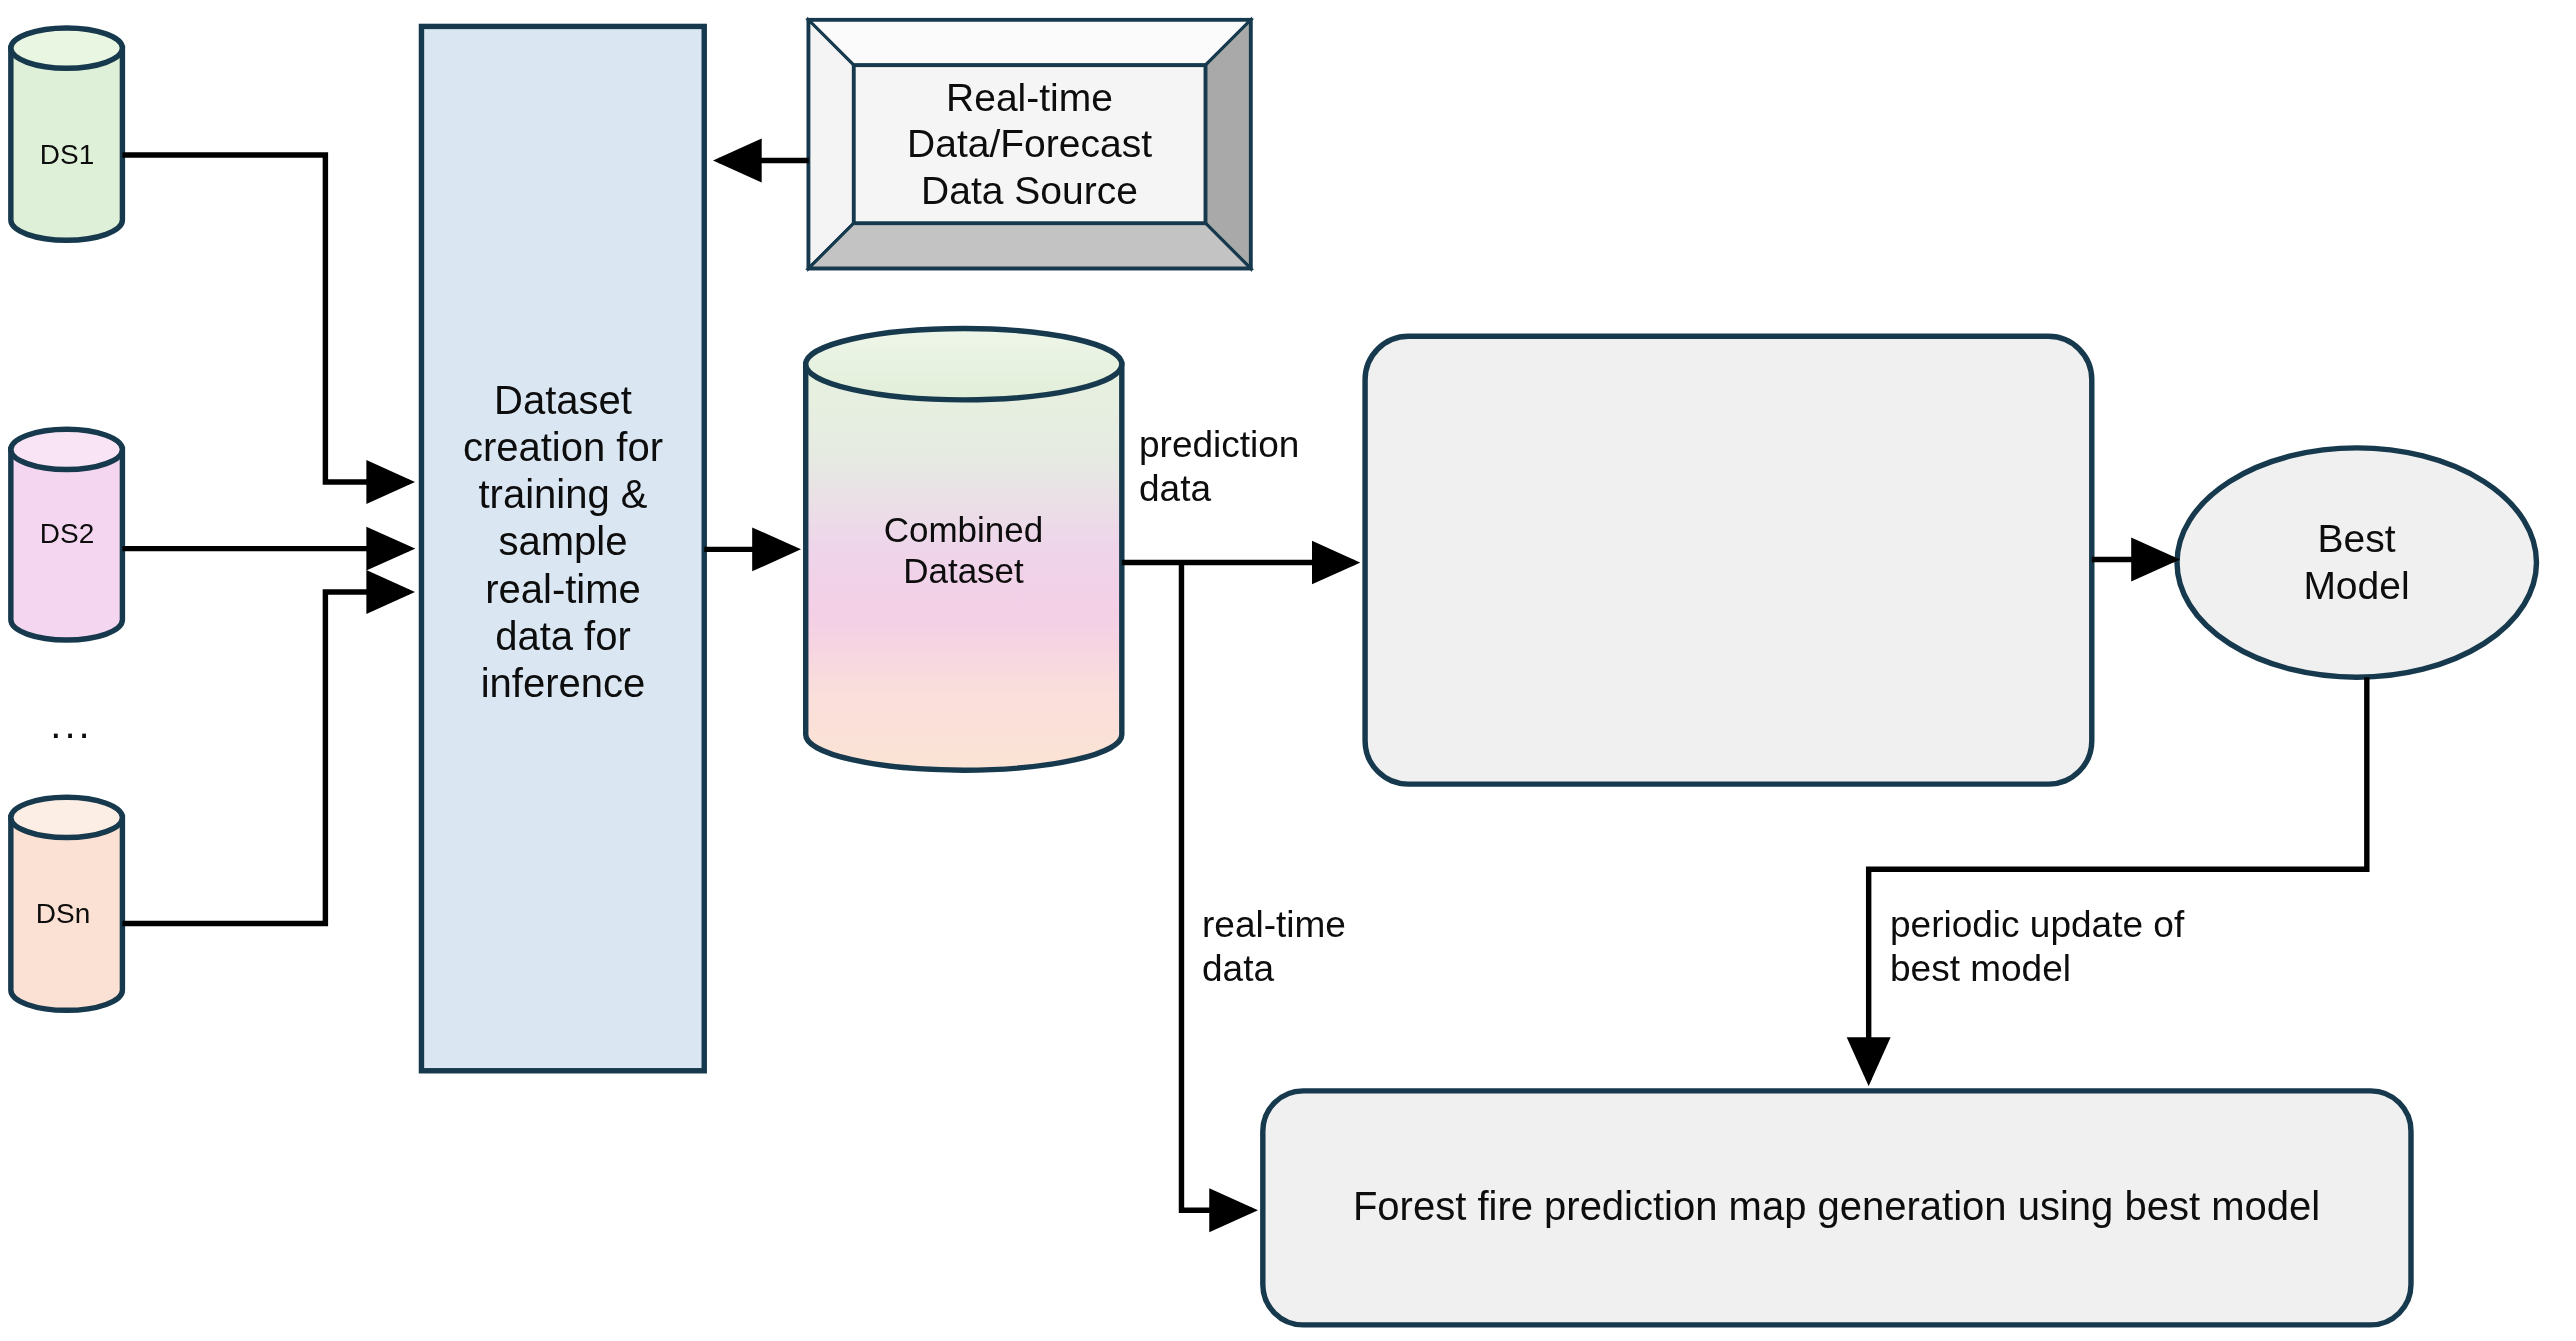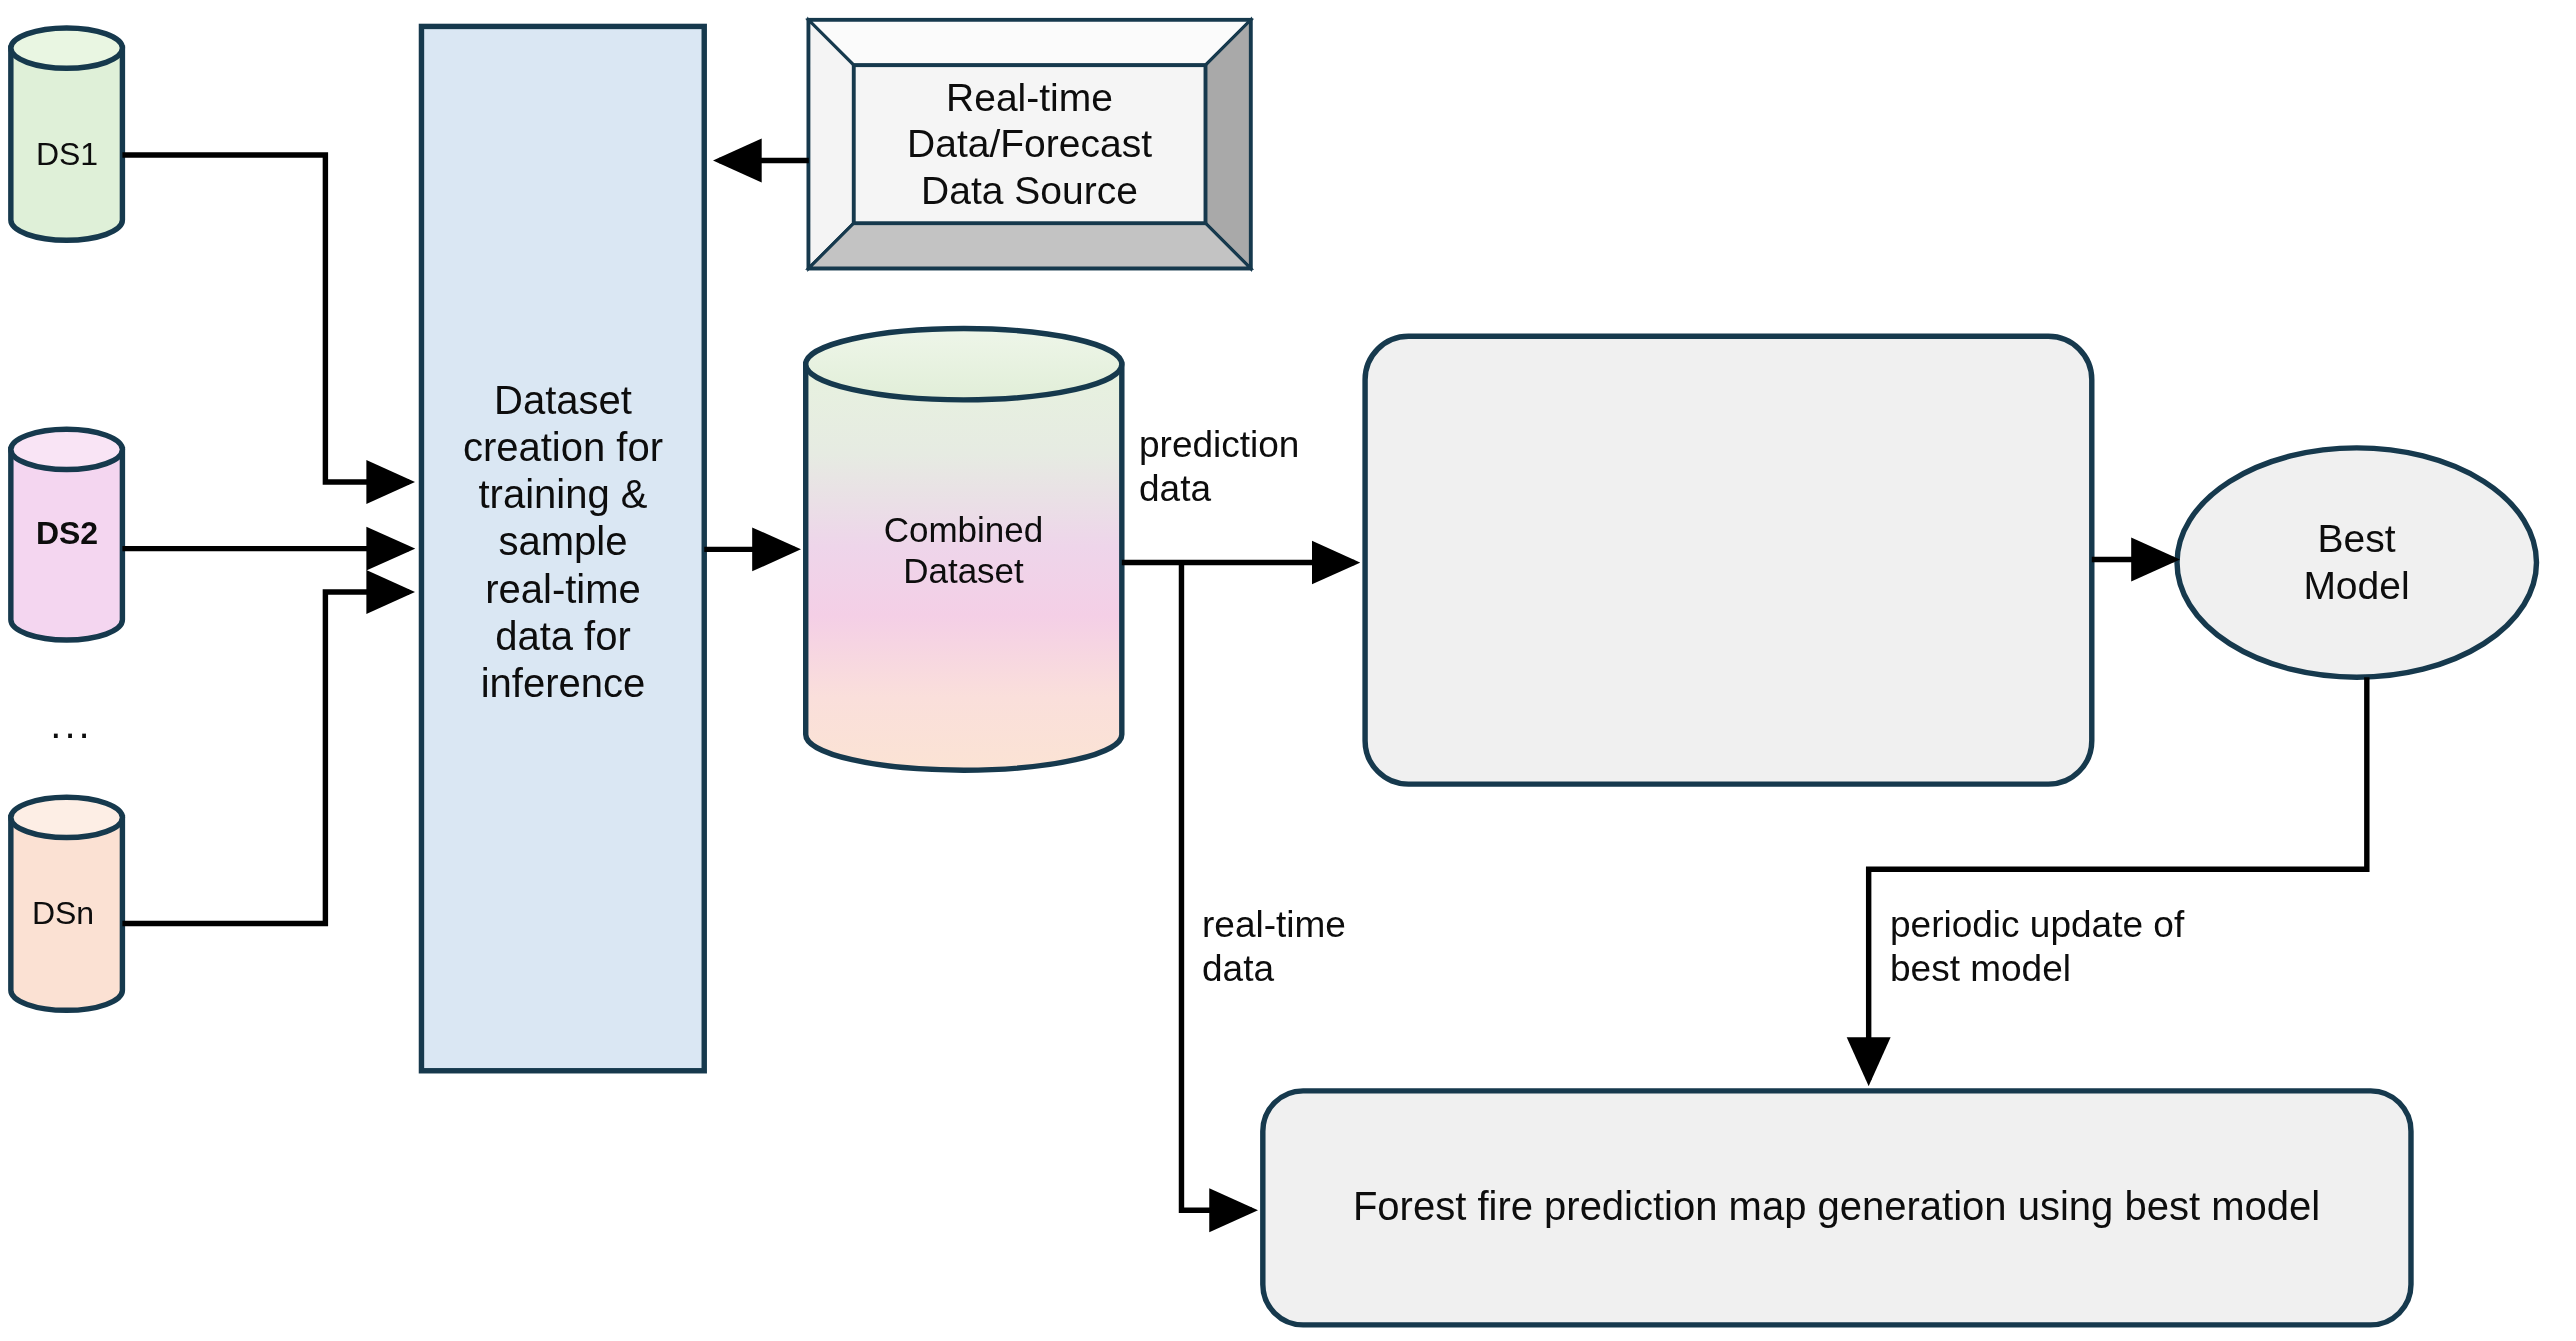--- a/index.html
+++ b/index.html
@@ -35,21 +35,21 @@
     white-space: pre-line;
     pointer-events: none;
   }
   .edge-label {
     position: absolute;
     color: #0d0d0d;
     line-height: 1.2;
     white-space: pre-line;
     text-align: left;
   }
-  .fs-db { font-size: 32px; }
+  .fs-db { font-size: 28px; }
   .fs-blue { font-size: 40px; }
   .fs-src { font-size: 39px; }
   .fs-comb { font-size: 35px; }
   .fs-meth { font-size: 40px; }
   .fs-best { font-size: 39px; }
   .fs-bottom { font-size: 40px; }
   .fs-edge { font-size: 37px; }
   .fs-dots { font-size: 40px; letter-spacing: 3.1px; }
 </style>
 </head>
@@ -133,21 +133,21 @@
       <path d="M 1525 726 L 1525 1562 L 1616 1562" marker-end="url(#arrow)"></path>
 
       <path d="M 2700 722 L 2806 722" marker-end="url(#arrow)"></path>
 
       <path d="M 3055 874 L 3055 1122 L 2412 1122 L 2412 1394" marker-end="url(#arrow)"></path>
     </g>
   </svg>
 
   <div class="node-label fs-db" style="left:11px; top:132px; width:112px; height:46px;">DS1</div>
 
-  <div class="node-label fs-db" style="left:11px; top:511px; width:112px; height:46px;font-weight:bold;">DS2</div>
+  <div class="node-label fs-db" style="left:11px; top:511px; width:112px; height:46px;">DS2</div>
 
   <div class="node-label fs-dots" style="left:15.5px; top:705px; width:112px; height:39px;">...</div>
 
   <div class="node-label fs-db" style="left:7px; top:891px; width:112px; height:46px;">DSn</div>
 
   <div class="node-label fs-blue" style="left:425px; top:325px; width:276px; height:434px;">Dataset
 creation for
 training &amp;
 sample
 real-time

